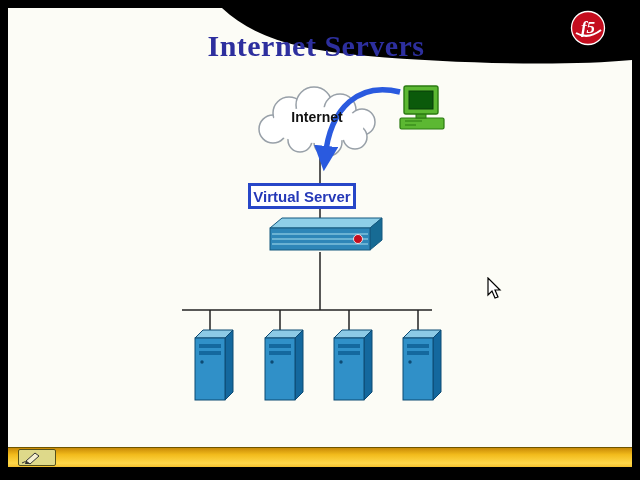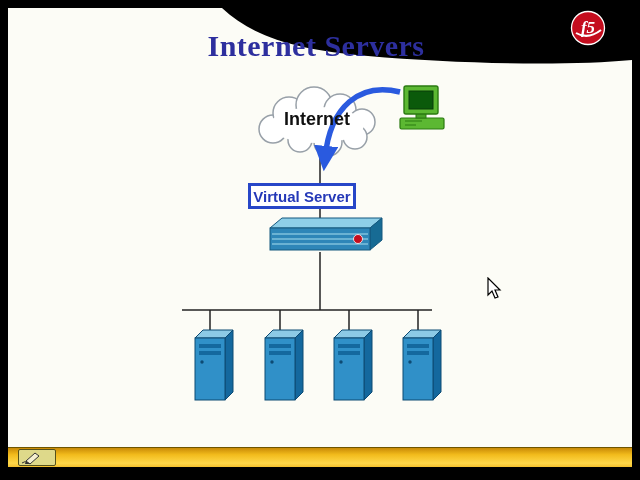--- a/index.html
+++ b/index.html
@@ -16,21 +16,21 @@
   .slide-title {
     position: absolute; left: 148px; top: 20px; width: 320px; z-index: 2;
     font-family: "Liberation Serif", serif; font-weight: bold;
     font-size: 30px; line-height: 36px; text-align: center;
     color: #2d2f9e; letter-spacing: 0.5px;
   }
   .f5-logo-svg { position: absolute; left: 560px; top: 0; z-index: 3; }
   .diagram-svg { position: absolute; left: 0; top: 0; z-index: 2; }
   .internet-label {
     position: absolute; left: 259px; top: 101px; width: 100px; z-index: 3;
-    text-align: center; font-weight: bold; font-size: 18px; color: #111;
+    text-align: center; font-weight: bold; font-size: 14px; color: #111;
   }
   .vs-box {
     position: absolute; left: 240px; top: 175px; width: 108px; height: 26px; z-index: 3;
     background: #fff; border: 3px solid #2746c8;
     display: flex; align-items: center; justify-content: center;
   }
   .vs-box span { font-weight: bold; font-size: 15px; color: #2438b8; }
   .bottom-bar {
     position: absolute; left: 0; bottom: 0; width: 624px; height: 20px; z-index: 4;
     background: linear-gradient(to bottom, #c98a06, #f2bb1c 35%, #ffd84a 80%, #f4c02e);

